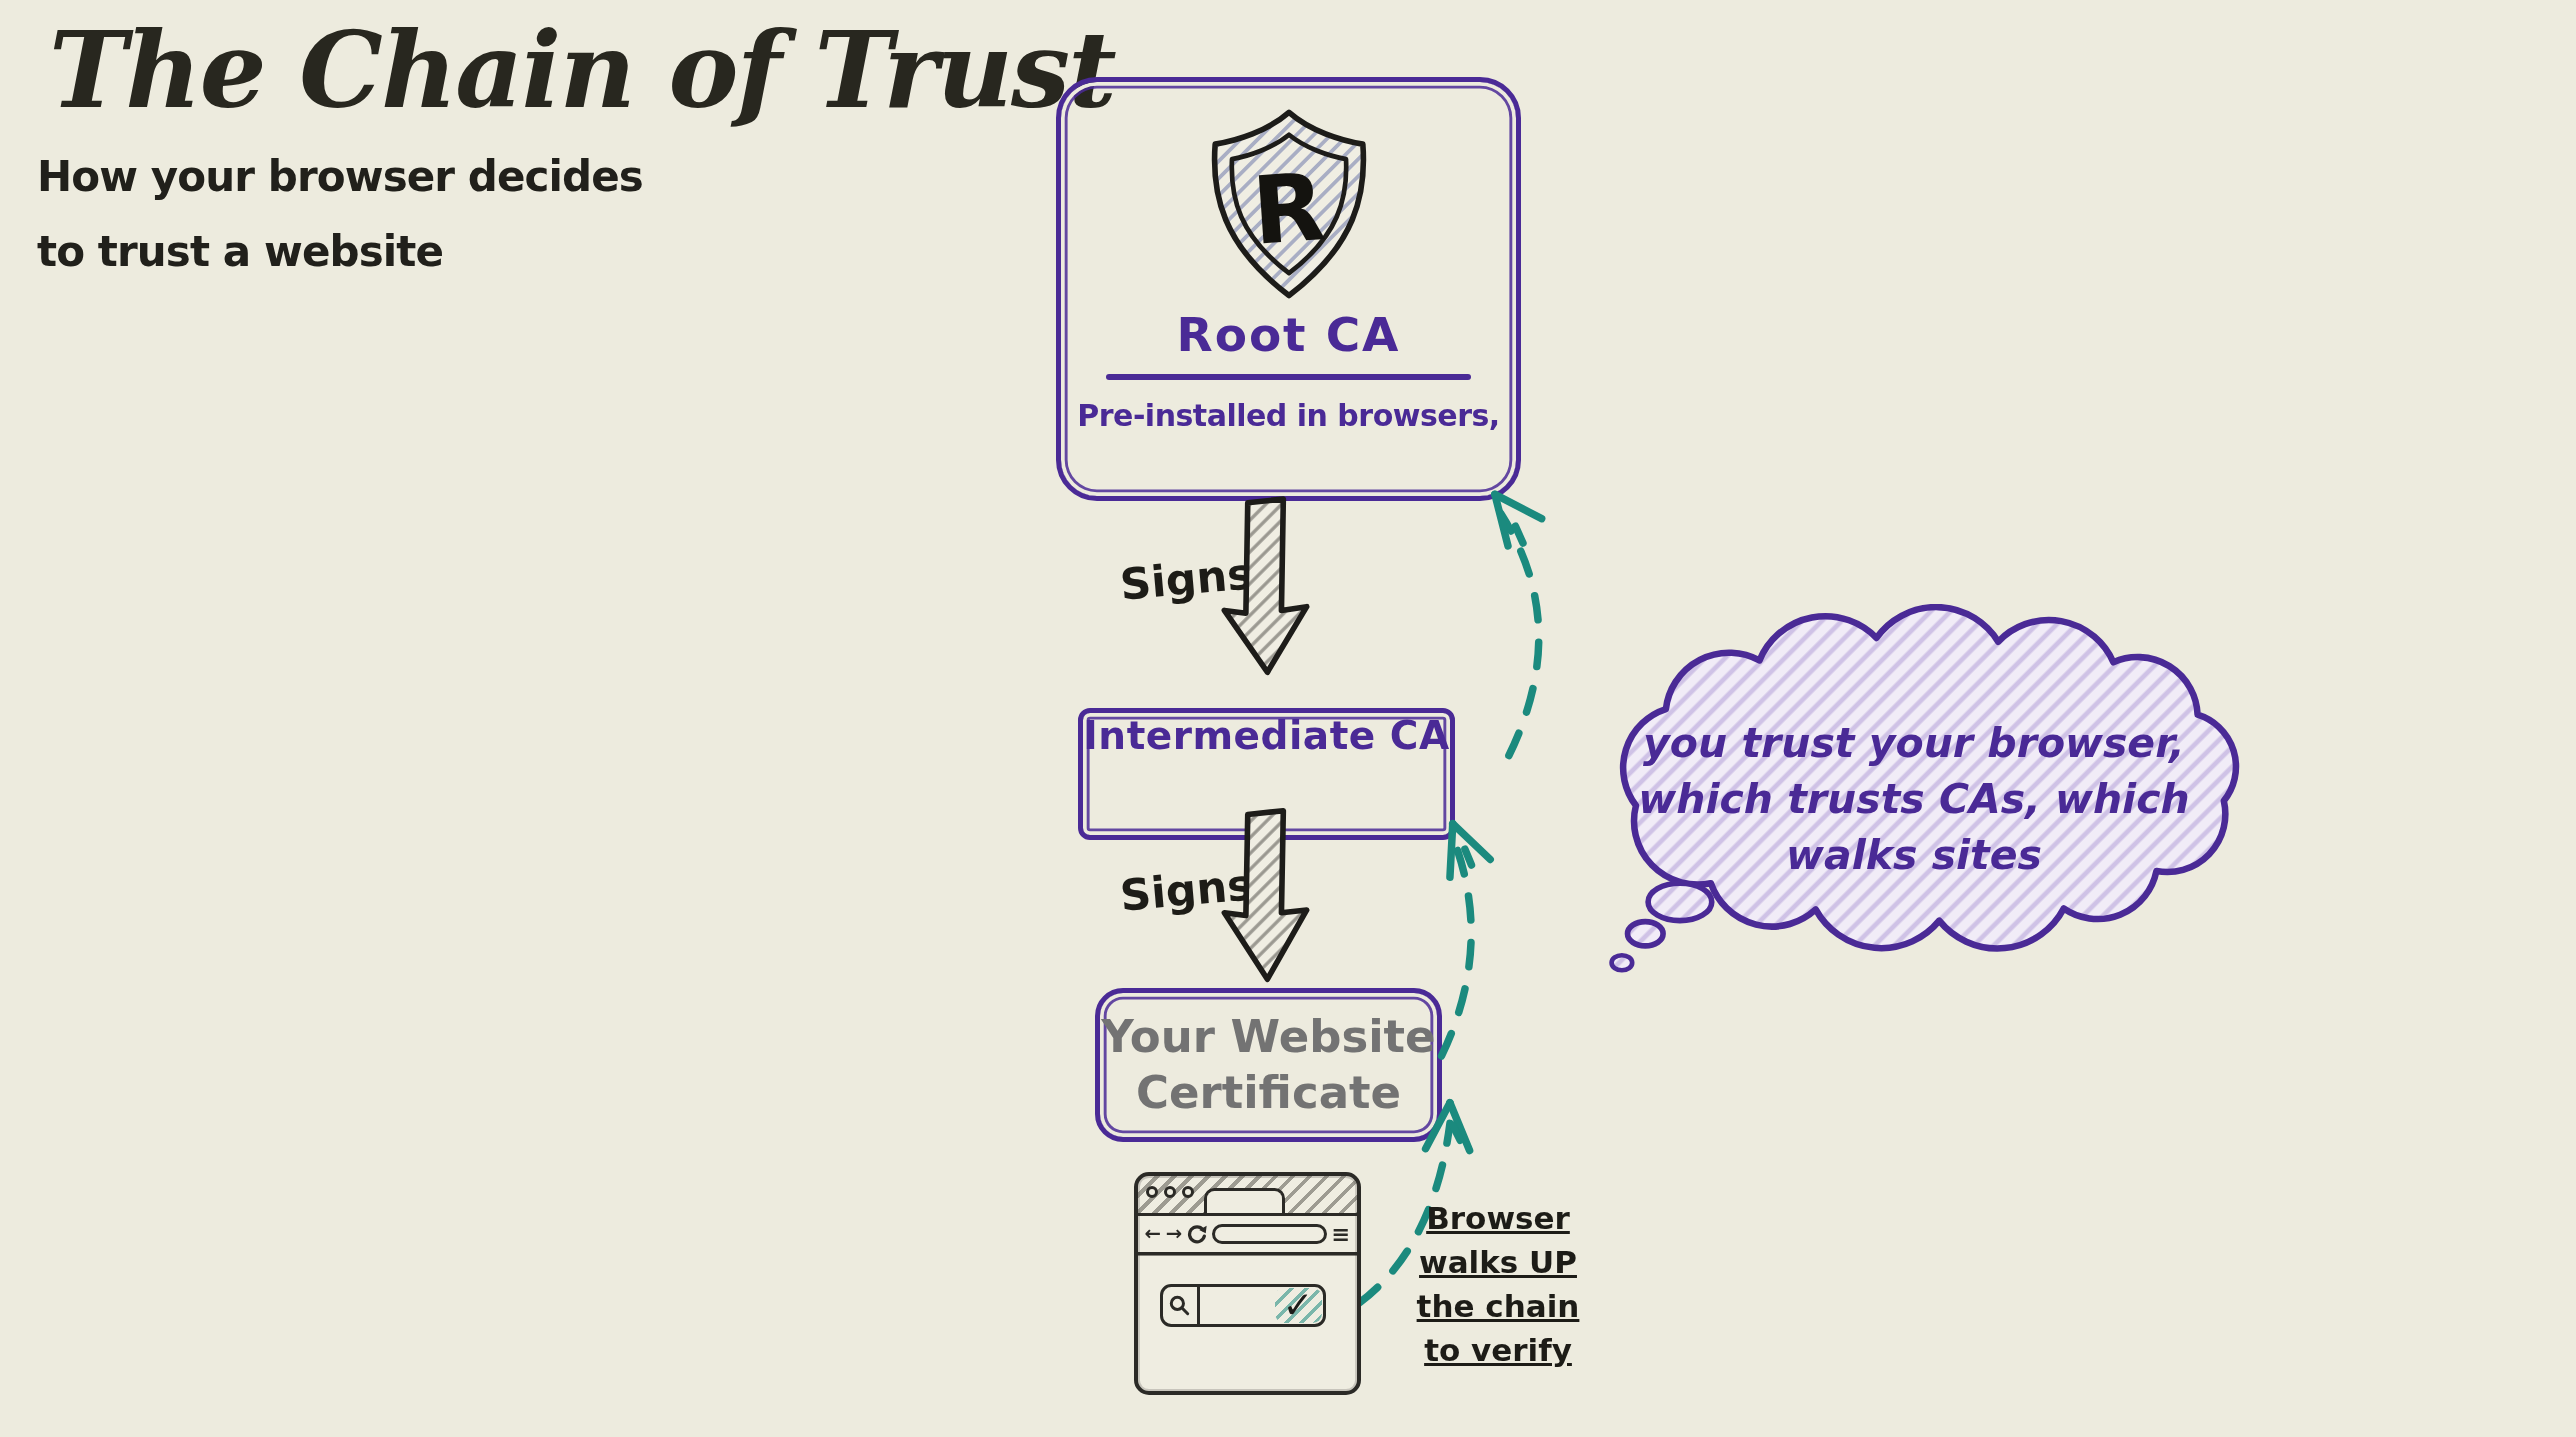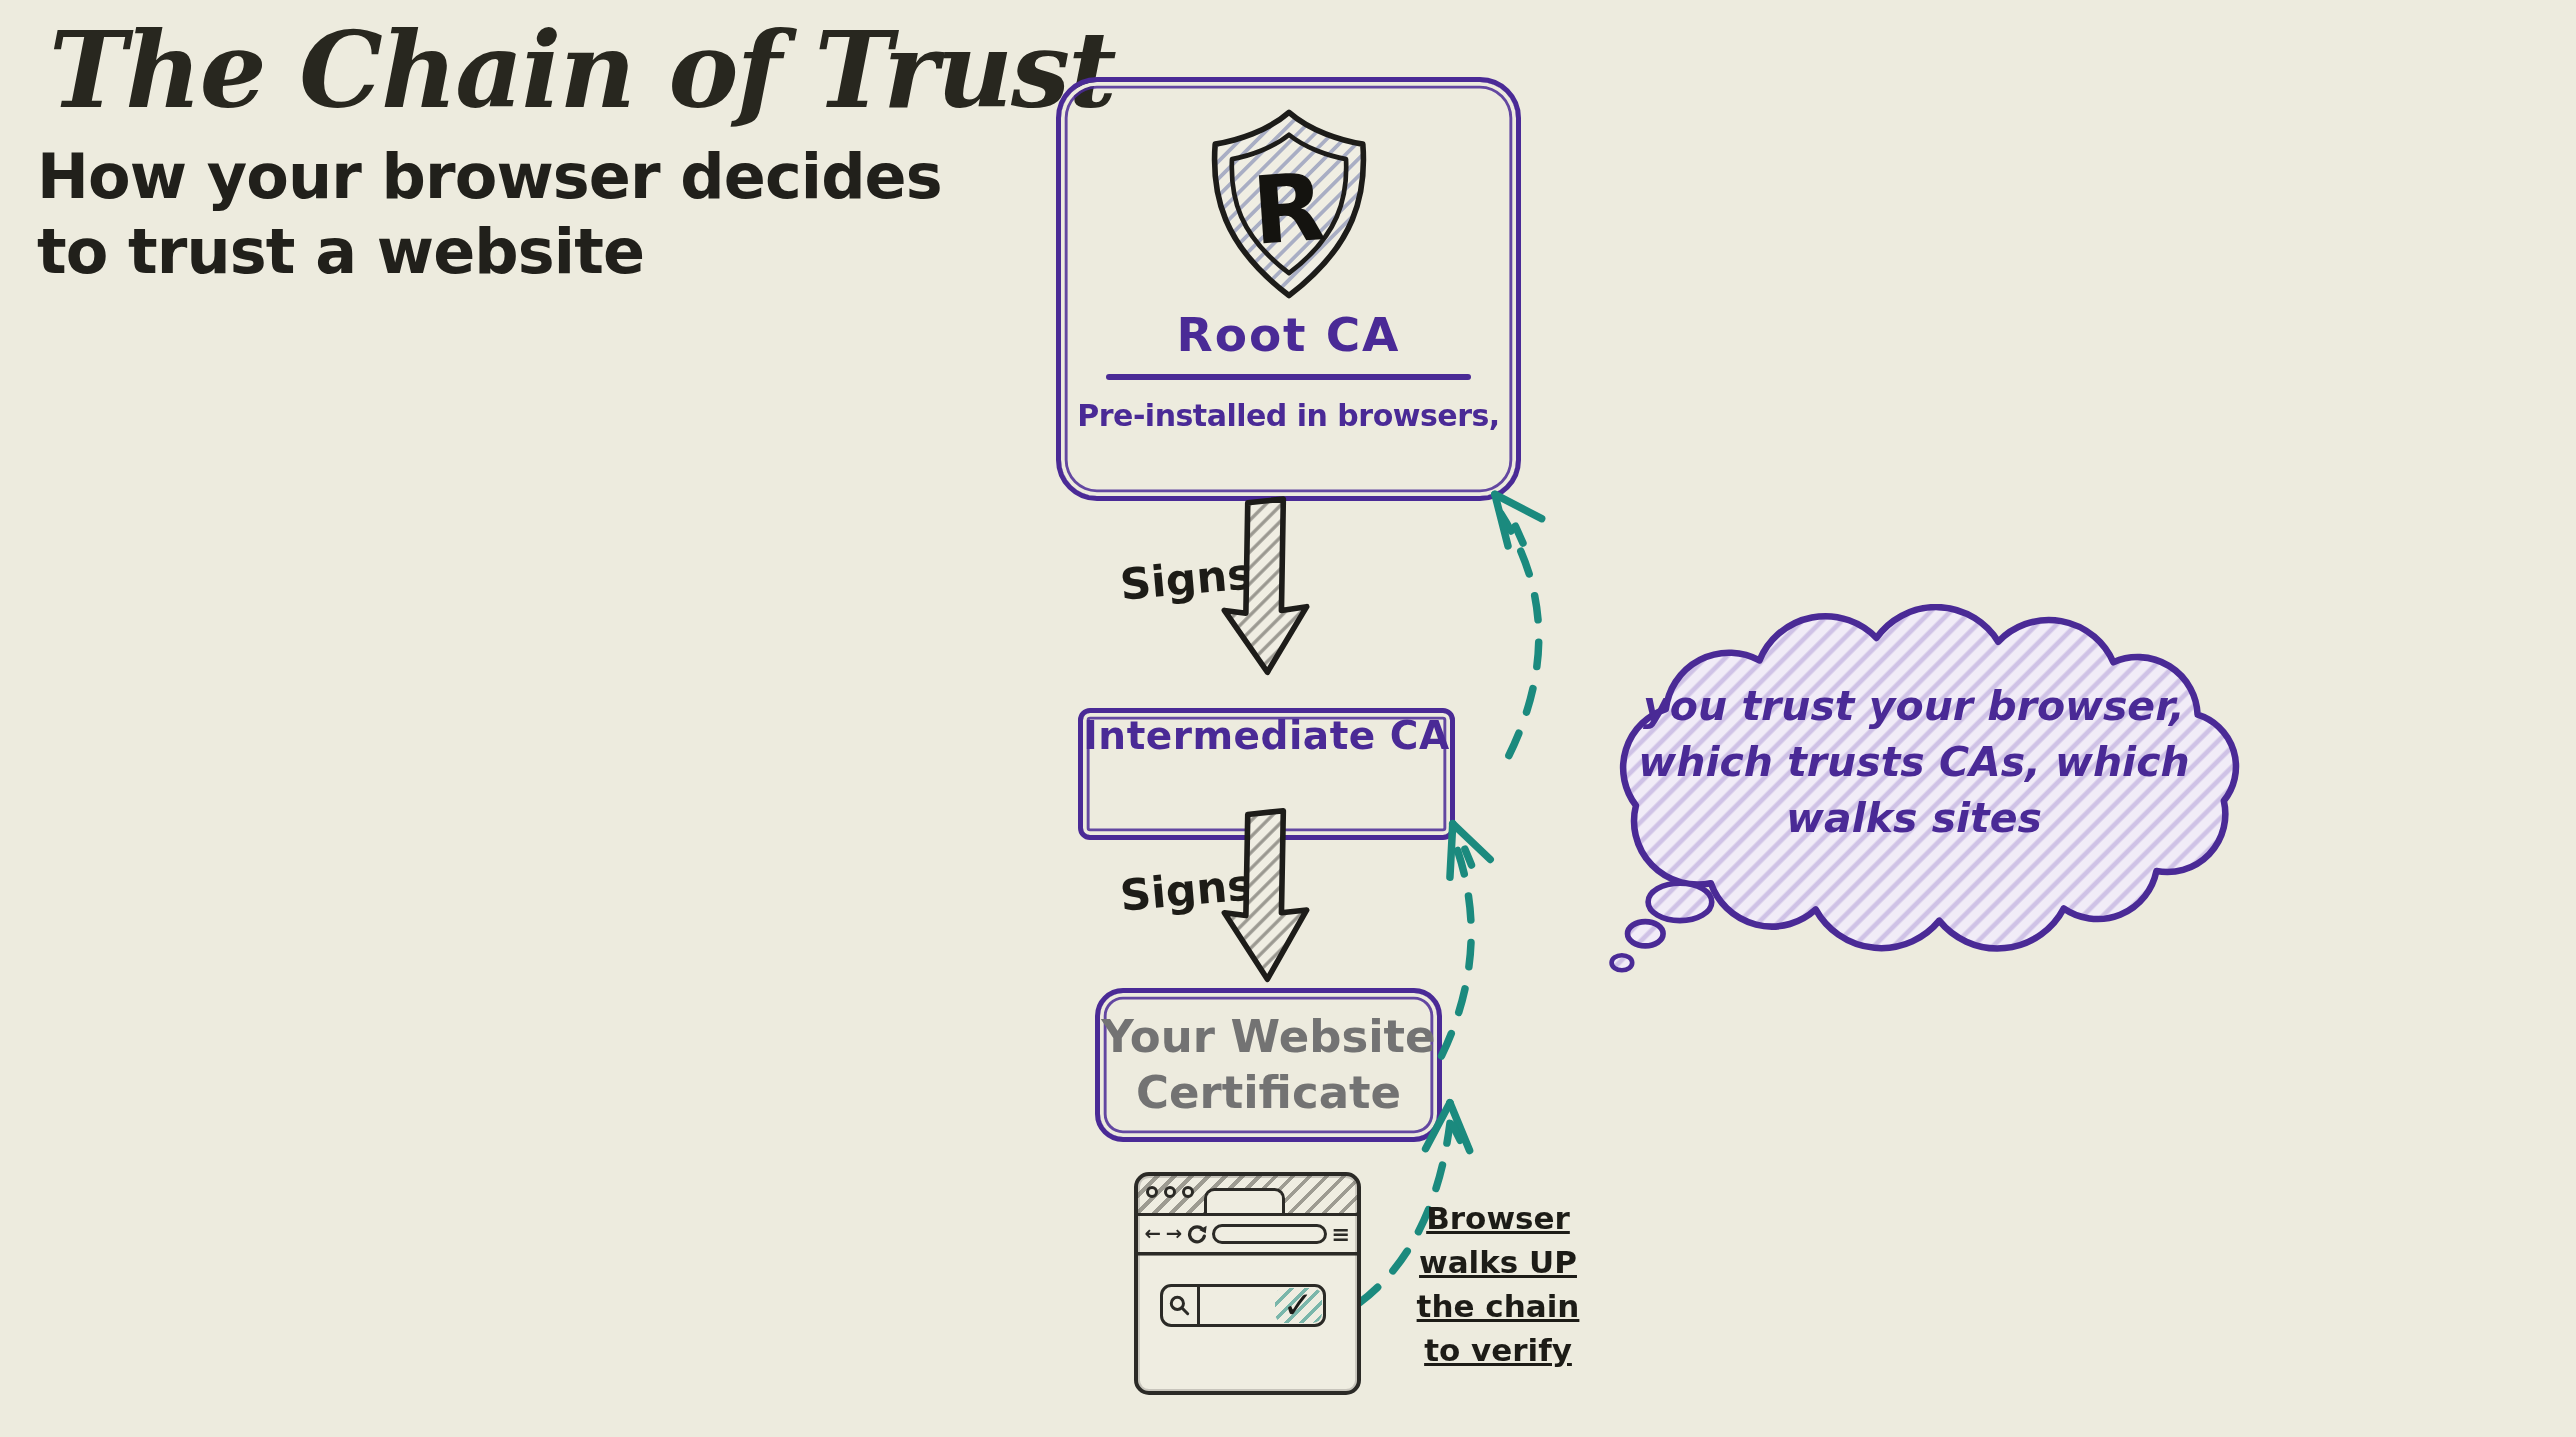--- a/index.html
+++ b/index.html
@@ -10,21 +10,21 @@
   }
   .abs{position:absolute;}
 
   
   .main-title{
     left:49px;top:7.5px;
     font-family:"DejaVu Serif", serif;font-style:italic;font-weight:bold;
     font-size:105px;color:#28271f;letter-spacing:-1.9px;
   }
   .subtitle{
-    left:37px;top:139px;font-size:62px;font-weight:bold;color:#21201b;
+    left:37px;top:139px;font-size:42px;font-weight:bold;color:#21201b;
     line-height:75px;letter-spacing:-0.9px;
   }
 
   
   .sketch-box{
     border:5.6px solid #4A2A96;background:transparent;
     box-shadow:inset 0 0 0 3.7px #EDEBDE, inset 0 0 0 6.6px rgba(74,42,150,.85);
   }
   .root-box{left:1056px;top:77px;width:455px;height:414px;border-radius:41px;}
   .root-label{left:0;right:0;top:225px;text-align:center;
@@ -39,21 +39,21 @@
 
   .cert-box{left:1095px;top:988px;width:337px;height:144px;border-radius:28px;
     display:flex;flex-direction:column;align-items:center;justify-content:center;}
   .cert-label{font-size:45px;font-weight:bold;color:#737373;line-height:56px;text-align:right;}
 
   .signs-label{font-size:43px;font-weight:bold;color:#1d1c17;transform:rotate(-5deg);}
   .signs-1{left:1120px;top:554px;}
   .signs-2{left:1120px;top:865px;}
 
   
-  .cloud-text{left:1633px;top:678px;width:562px;text-align:center;
+  .cloud-text{left:1633px;top:715px;width:562px;text-align:center;
     font-size:41px;font-style:italic;font-weight:600;color:#4A2A96;line-height:56px;}
 
   
   .verify-note{left:1409px;top:1196px;width:178px;text-align:center;
     font-size:31px;font-weight:bold;color:#1d1c17;line-height:44px;text-decoration:underline;}
 
   
   .browser{left:1134px;top:1172px;width:219px;height:215px;
     border:4.7px solid #2b2a26;border-radius:15px;background:#EFEDE1;
     box-shadow:inset 0 0 0 1.9px rgba(43,42,38,.2);overflow:hidden;}

